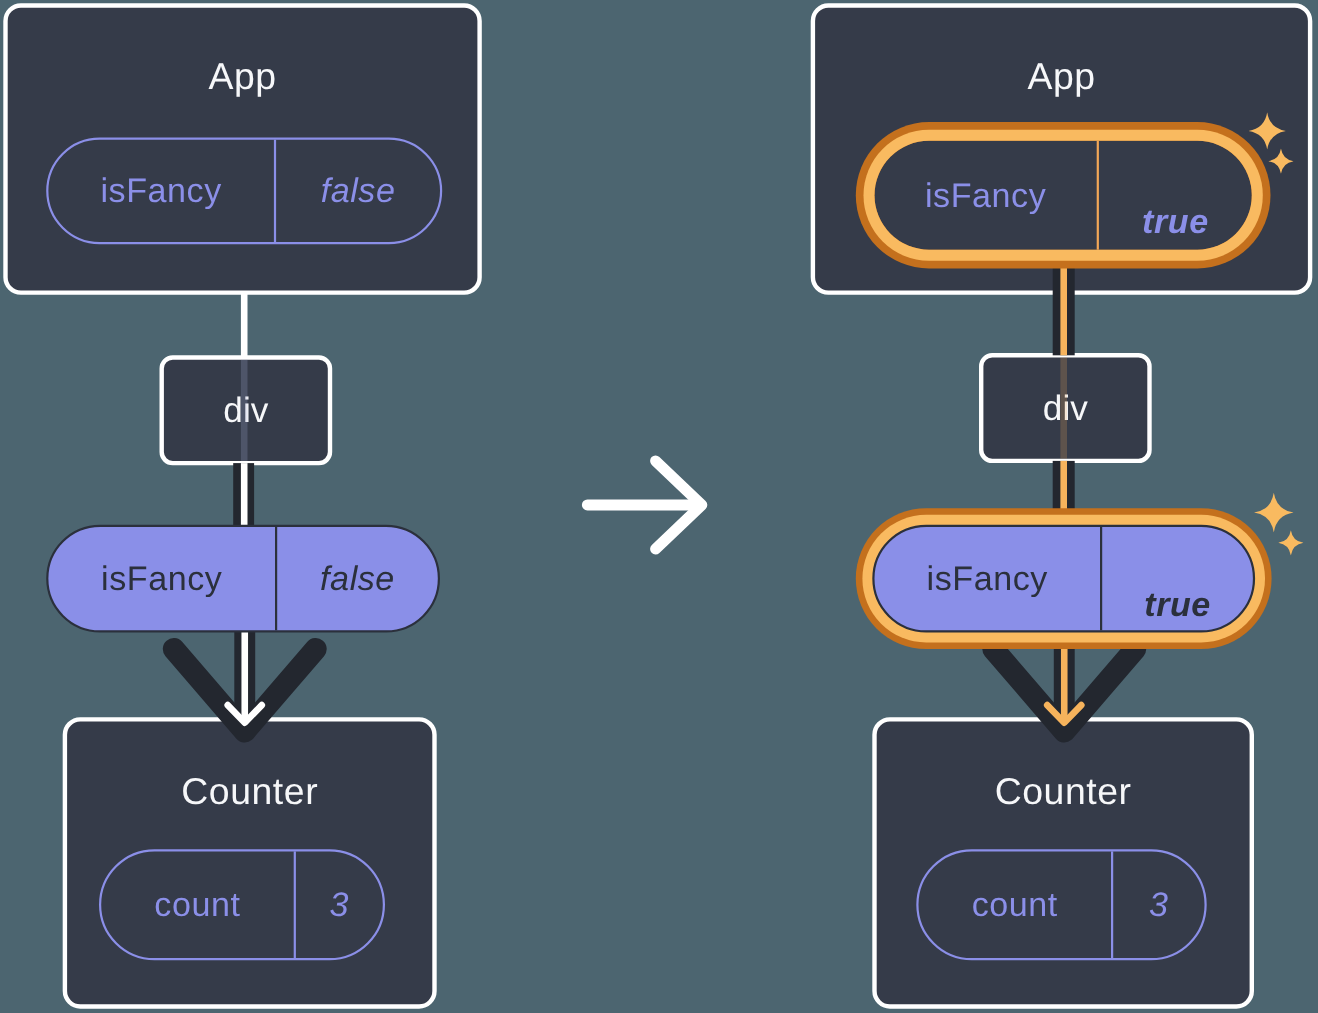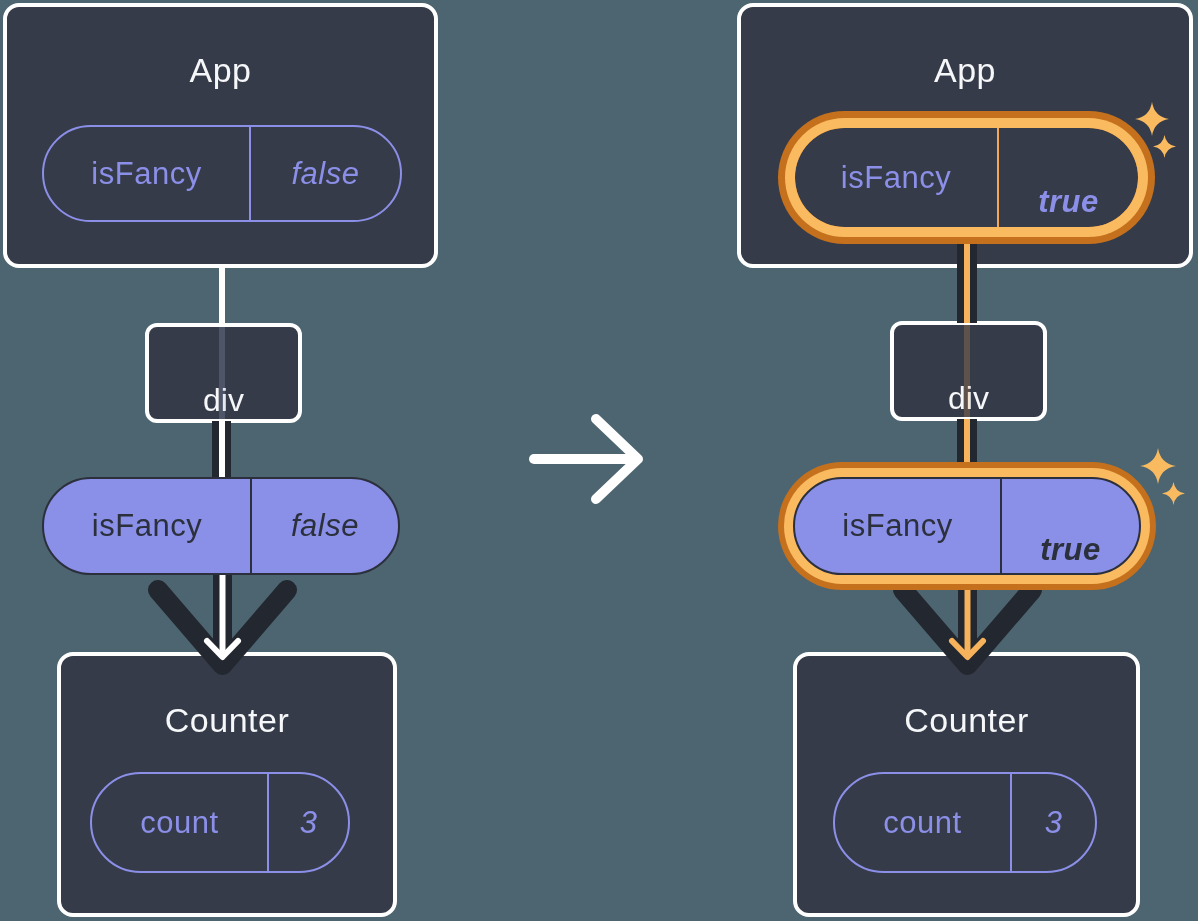--- a/index.html
+++ b/index.html
@@ -11,21 +11,21 @@
   
   .box{
     position:absolute;background:#353B49;border:4px solid #FFFFFF;
     border-radius:16px;box-sizing:border-box;
   }
   .box-title{
     position:absolute;left:0;width:100%;text-align:center;
     color:#F6F7F9;font-size:34px;font-weight:500;letter-spacing:.5px;
   }
   .node{
-    display:flex;align-items:flex-end;justify-content:center;
+    display:flex;align-items:center;justify-content:center;
     color:#F6F7F9;font-size:32px;font-weight:500;border-radius:12px;
   }
   .stripe{position:absolute;top:0;bottom:0;width:6px;}
   .stripe.cool{background:rgba(170,178,220,0.22);}
   .stripe.warm{background:rgba(242,167,87,0.22);}
   
   .pill{position:absolute;display:flex;border-radius:60px;box-sizing:border-box;z-index:3;}
   .pill .cell{display:flex;align-items:center;justify-content:center;font-size:31px;letter-spacing:.5px;}
   .pill .cell.val{flex:1;font-style:italic;}
   .pill.outline{border:2.5px solid #8B8FE8;color:#8B8FE8;}

